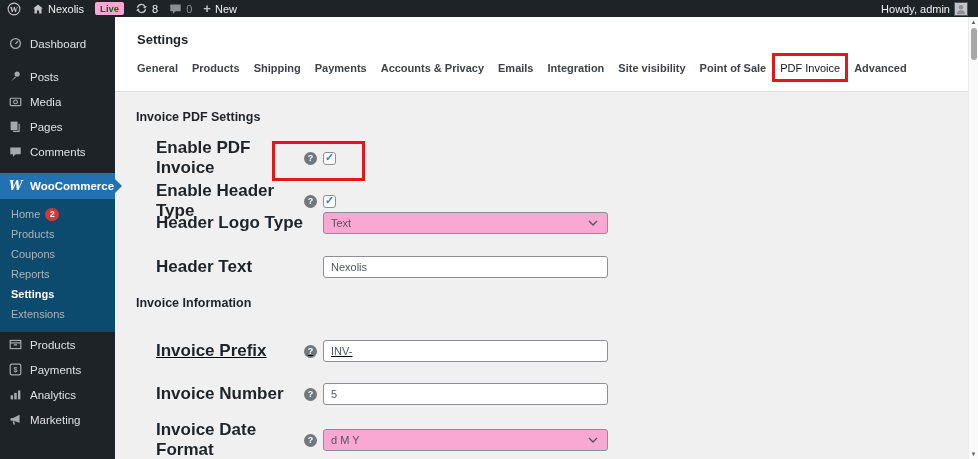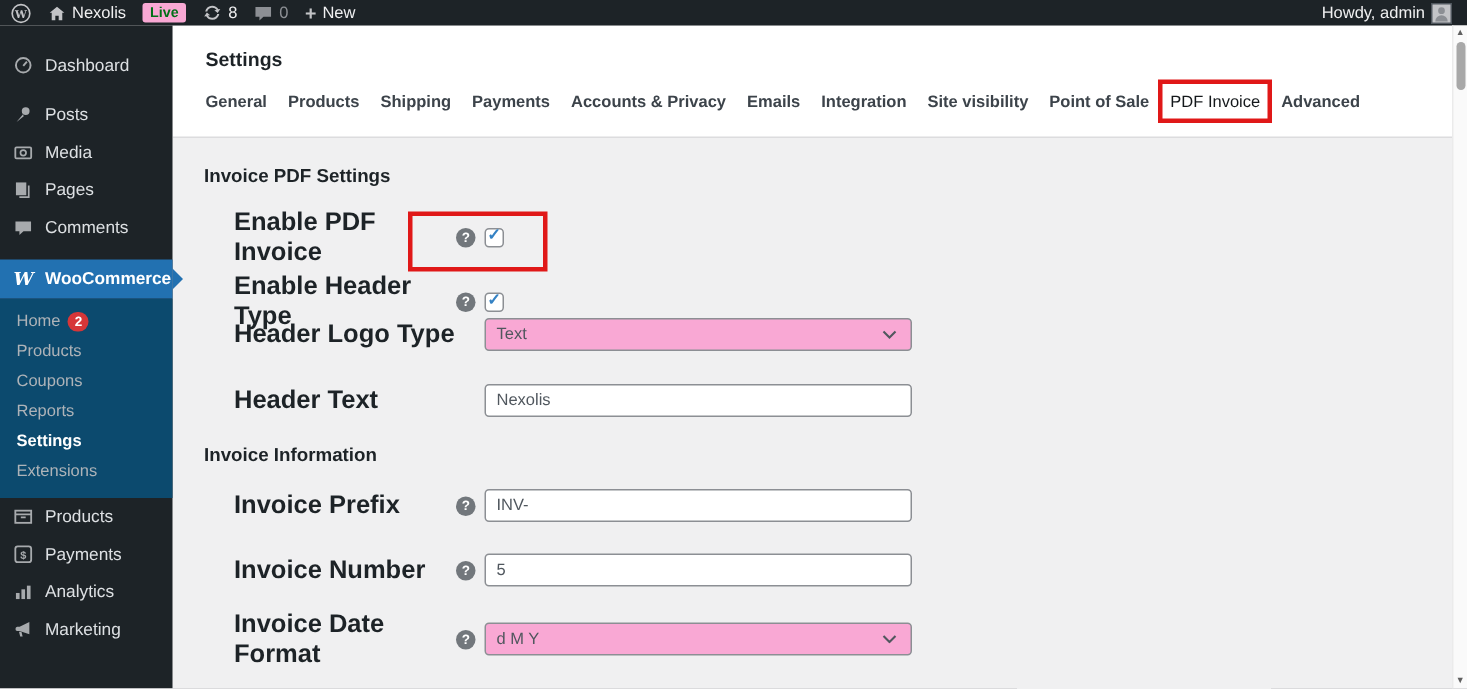--- a/index.html
+++ b/index.html
@@ -93,21 +93,21 @@
     font-size:11px; color:#50575e; padding:0 7px; font-family:"Liberation Sans", sans-serif; outline:none;
   }
   .select {
     width:285px; height:22px; border:1px solid #8c8f94; border-radius:3px; background:#f9a8d4;
     display:flex; align-items:center; justify-content:space-between; padding:0 9px 0 7px;
     font-size:11px; color:#50575e; cursor:pointer;
   }
 
   
   .mt-22 { margin-top:22px; } .mt-21 { margin-top:21px; } .mt-20 { }
-  .mt-18 { margin-top:18px; } .mt-29 { margin-top:15px; } .mt-24 { margin-top:24px; }
+  .mt-18 { margin-top:18px; } .mt-29 { margin-top:29px;text-decoration:underline; } .mt-24 { margin-top:24px; }
 
   
   .annotation-field {
     position:absolute; left:272px; top:141px; width:93px; height:40px;
     border:3px solid #e01818; z-index:60; pointer-events:none;
   }
 
   
   .scrollbar {
     position:absolute; right:0; top:17px; bottom:0; width:10px; background:#fafafa;

